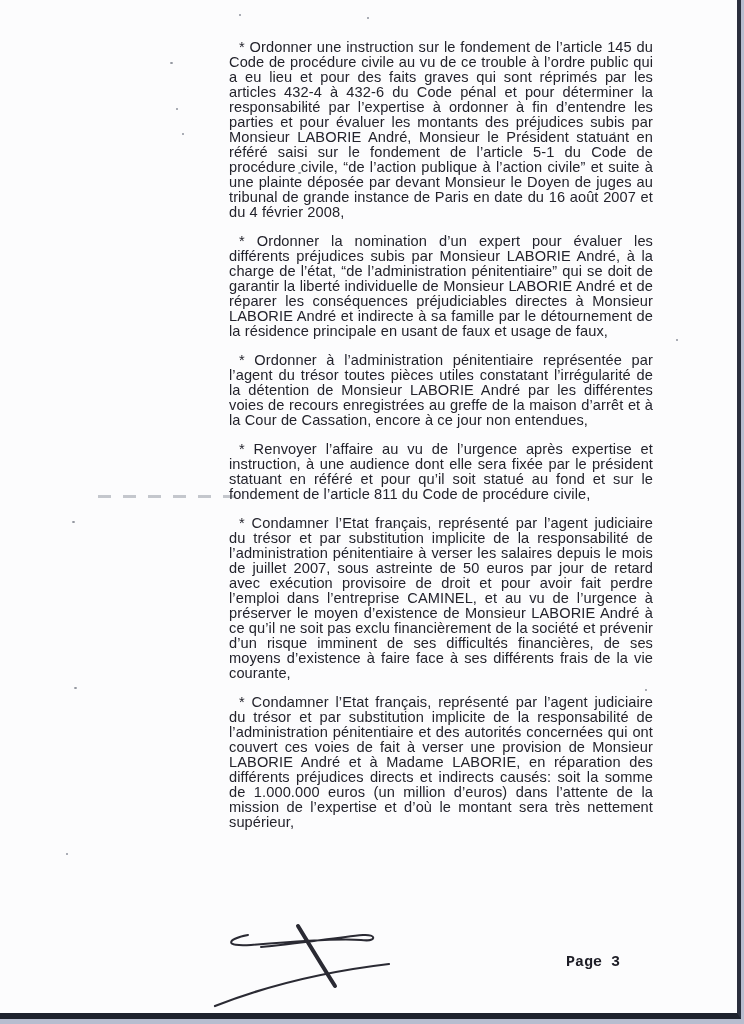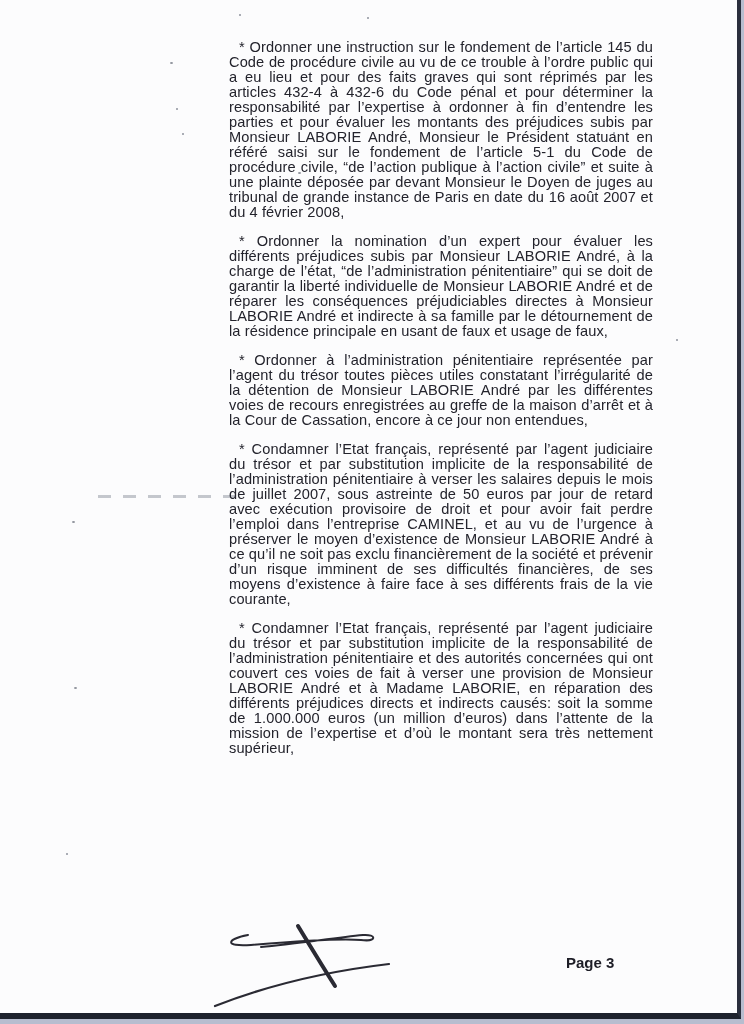--- a/index.html
+++ b/index.html
@@ -42,21 +42,21 @@
     margin: 0 0 14px 0;
     text-indent: 10px;
   }
   .text-column p:last-child {
     margin-bottom: 0;
   }
   .page-number {
     position: absolute;
     left: 566px;
     top: 954px;
-    font-family: Liberation Sans, sans-serif;
+    font-family: Liberation Mono, monospace;
     font-weight: bold;
     font-size: 15px;
     color: #1d1d26;
   }
   .signature {
     position: absolute;
     left: 203px;
     top: 920px;
     width: 252px;
     height: 96px;
@@ -96,20 +96,21 @@
   <div class="speck" style="left:72px;  top:521px; width:3px; height:2px;"></div>
   <div class="speck" style="left:395px; top:524px; width:2px; height:2px;"></div>
   <div class="speck" style="left:74px;  top:687px; width:3px; height:2px;"></div>
   <div class="speck" style="left:645px; top:689px; width:2px; height:2px;"></div>
   <div class="speck" style="left:66px;  top:853px; width:2px; height:2px;"></div>
 
   <div class="text-column">
     <p>* Ordonner une instruction sur le fondement de l’article 145 du Code de procédure civile au vu de ce trouble à l’ordre public qui a eu lieu et pour des faits graves qui sont réprimés par les articles 432-4 à 432-6 du Code pénal et pour déterminer la responsabilité par l’expertise à ordonner à fin d’entendre les parties et pour évaluer les montants des préjudices subis par Monsieur LABORIE André, Monsieur le Président statuant en référé saisi sur le fondement de l’article 5-1 du Code de procédure civile, “de l’action publique à l’action civile” et suite à une plainte déposée par devant Monsieur le Doyen de juges au tribunal de grande instance de Paris en date du 16 août 2007 et du 4 février 2008,</p>
     <p>* Ordonner la nomination d’un expert pour évaluer les différents préjudices subis par Monsieur LABORIE André, à la charge de l’état, “de l’administration pénitentiaire” qui se doit de garantir la liberté individuelle de Monsieur LABORIE André et de réparer les conséquences préjudiciables directes à Monsieur LABORIE André et indirecte à sa famille par le détournement de la résidence principale en usant de faux et usage de faux,</p>
     <p>* Ordonner à l’administration pénitentiaire représentée par l’agent du trésor toutes pièces utiles constatant l’irrégularité de la détention de Monsieur LABORIE André par les différentes voies de recours enregistrées au greffe de la maison d’arrêt et à la Cour de Cassation, encore à ce jour non entendues,</p>
+    <p>* Renvoyer l’affaire au vu de l’urgence après expertise et instruction, à une audience dont elle sera fixée par le président statuant en référé et pour qu’il soit statué au fond et sur le fondement de l’article 811 du Code de procédure civile,</p>
     <p>* Condamner l’Etat français, représenté par l’agent judiciaire du trésor et par substitution implicite de la responsabilité de l’administration pénitentiaire à verser les salaires depuis le mois de juillet 2007, sous astreinte de 50 euros par jour de retard avec exécution provisoire de droit et pour avoir fait perdre l’emploi dans l’entreprise CAMINEL, et au vu de l’urgence à préserver le moyen d’existence de Monsieur LABORIE André à ce qu’il ne soit pas exclu financièrement de la société et prévenir d’un risque imminent de ses difficultés financières, de ses moyens d’existence à faire face à ses différents frais de la vie courante,</p>
     <p>* Condamner l’Etat français, représenté par l’agent judiciaire du trésor et par substitution implicite de la responsabilité de l’administration pénitentiaire et des autorités concernées qui ont couvert ces voies de fait à verser une provision de Monsieur LABORIE André et à Madame LABORIE, en réparation des différents préjudices directs et indirects causés: soit la somme de 1.000.000 euros (un million d’euros) dans l’attente de la mission de l’expertise et d’où le montant sera très nettement supérieur,</p>
   </div>
 
   <svg class="signature" viewBox="0 0 252 96">
 
     <path d="M45,15 C24,19 20,27 48,25 C95,21 140,18 158,20 C174,22 174,14 160,15 C130,18 92,24 58,27" fill="none" stroke="#2a2a33" stroke-width="2" stroke-linecap="round"></path>
 
     <path d="M95,6 C106,24 118,44 132,66" fill="none" stroke="#2a2a33" stroke-width="4" stroke-linecap="round"></path>
 

